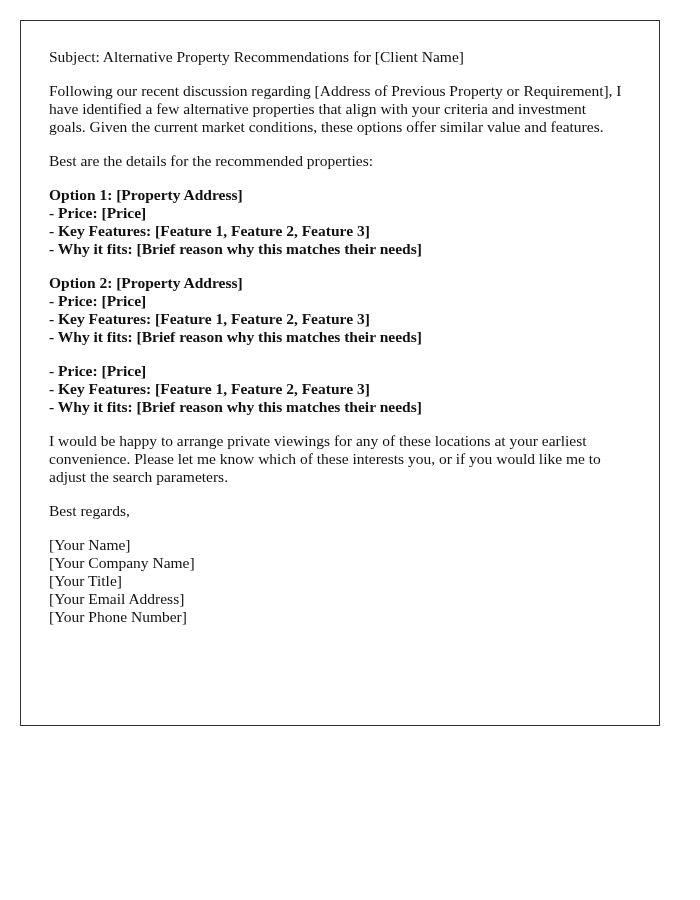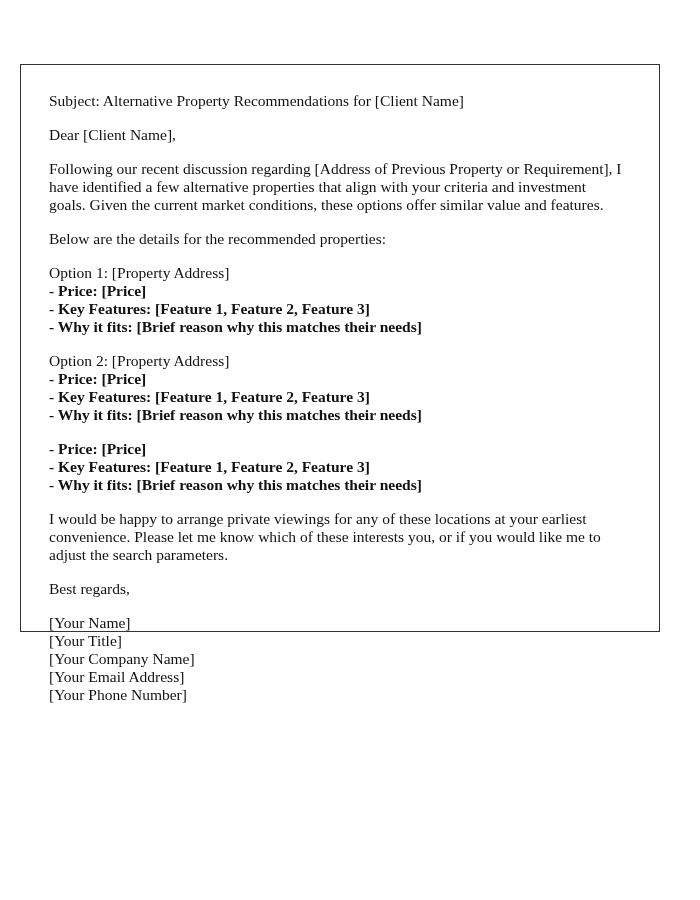--- a/index.html
+++ b/index.html
@@ -12,54 +12,52 @@
       height: 900px;
       position: relative;
       font-family: "Liberation Serif", "DejaVu Serif", serif;
       color: #111111;
     }
     .letter {
       position: absolute;
       left: 20px;
       top: 20px;
       width: 640px;
-      height: 568px;
+      height: 706px;
       border: 1px solid #333333;
       box-sizing: border-box;
       padding: 27px 28px 20px 28px;
       font-size: 15.5px;
       line-height: 18px;
-      margin-top: 44px;
     }
     .para {
       margin: 0 0 16px 0;
     }
     .line {
       display: block;
       font-weight: bold;
     }
     .option {
       margin: 0 0 16px 0;
     }
     .option-title {
-      font-weight: normal;
+      font-weight: bold;
       display: block;
     }
     .sig-line {
       display: block;
     }
   </style>
 </head>
 <body>
 
 <div class="letter">
   <p class="para">Subject: Alternative Property Recommendations for [Client Name]</p>
-  <p class="para">Dear [Client Name],</p>
   <p class="para" style="margin-right:8px;">Following our recent discussion regarding [Address of Previous Property or Requirement], I have identified a few alternative properties that align with your criteria and investment goals. Given the current market conditions, these options offer similar value and features.</p>
-  <p class="para">Below are the details for the recommended properties:</p>
+  <p class="para">Best are the details for the recommended properties:</p>
 
   <div class="option">
     <span class="option-title">Option 1: [Property Address]</span>
     <span class="line">- Price: [Price]</span>
     <span class="line">- Key Features: [Feature 1, Feature 2, Feature 3]</span>
     <span class="line">- Why it fits: [Brief reason why this matches their needs]</span>
   </div>
 
   <div class="option">
     <span class="option-title">Option 2: [Property Address]</span>
@@ -72,18 +70,18 @@
     <span class="line">- Price: [Price]</span>
     <span class="line">- Key Features: [Feature 1, Feature 2, Feature 3]</span>
     <span class="line">- Why it fits: [Brief reason why this matches their needs]</span>
   </div>
 
   <p class="para" style="margin-right:8px;">I would be happy to arrange private viewings for any of these locations at your earliest convenience. Please let me know which of these interests you, or if you would like me to adjust the search parameters.</p>
   <p class="para">Best regards,</p>
 
   <div>
     <span class="sig-line">[Your Name]</span>
+    <span class="sig-line">[Your Company Name]</span>
     <span class="sig-line">[Your Title]</span>
-    <span class="sig-line">[Your Company Name]</span>
     <span class="sig-line">[Your Email Address]</span>
     <span class="sig-line">[Your Phone Number]</span>
   </div>
 </div>
 
 </body></html>

